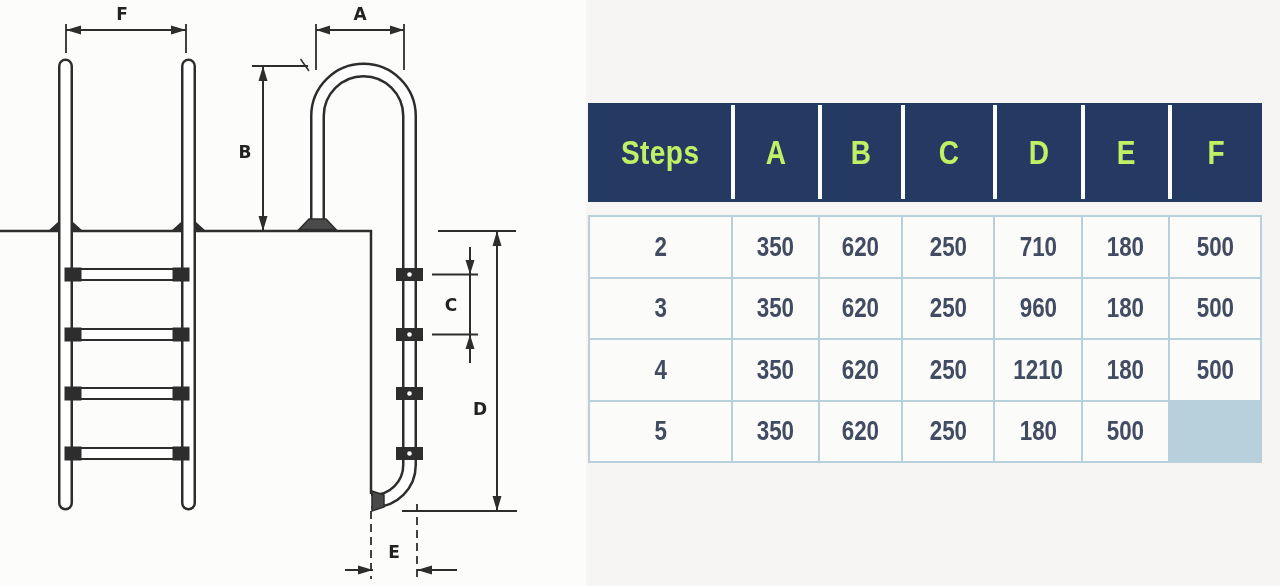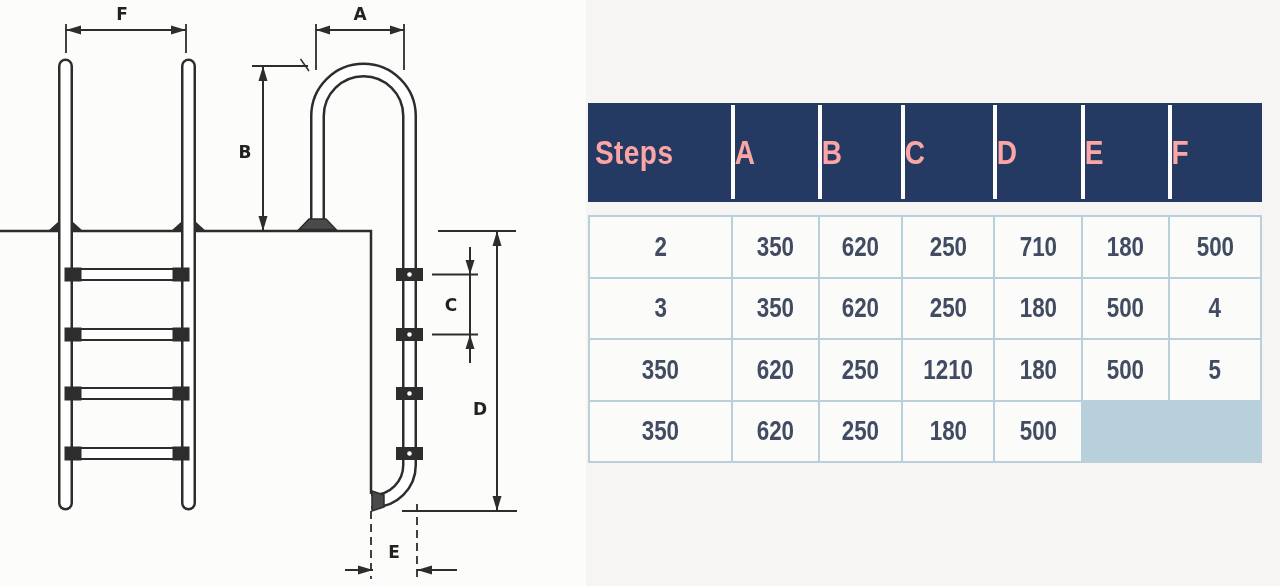--- a/index.html
+++ b/index.html
@@ -17,22 +17,22 @@
   
   .spec-table{position:absolute;left:588px;top:103px;width:674px;}
   .thead{
     display:grid;
     grid-template-columns:145px 87px 83px 92px 88px 87px 92px;
     height:99px;
     background:#243a63;
   }
   .hcell{
     position:relative;
-    display:flex;align-items:center;justify-content:flex-start;
-    color:#fca5a5;
+    display:flex;align-items:center;justify-content:center;
+    color:#bef264;
   }
   .hcell .hlabel{
     display:inline-block;
     font-size:33px;font-weight:bold;
     transform:scaleX(0.85);
     letter-spacing:0.5px;
   }
   .hdiv{
     position:absolute;right:-2px;top:2px;bottom:3px;width:4px;
     background:#fdfdfd;z-index:2;
@@ -246,20 +246,23 @@
       <div class="cell">
           <span class="clabel">350</span>
         </div>
       <div class="cell">
           <span class="clabel">620</span>
         </div>
       <div class="cell">
           <span class="clabel">250</span>
         </div>
       <div class="cell">
+          <span class="clabel">960</span>
+        </div>
+      <div class="cell">
           <span class="clabel">180</span>
         </div>
       <div class="cell">
           <span class="clabel">500</span>
         </div>
 
       <div class="cell">
           <span class="clabel">4</span>
         </div>
       <div class="cell">

